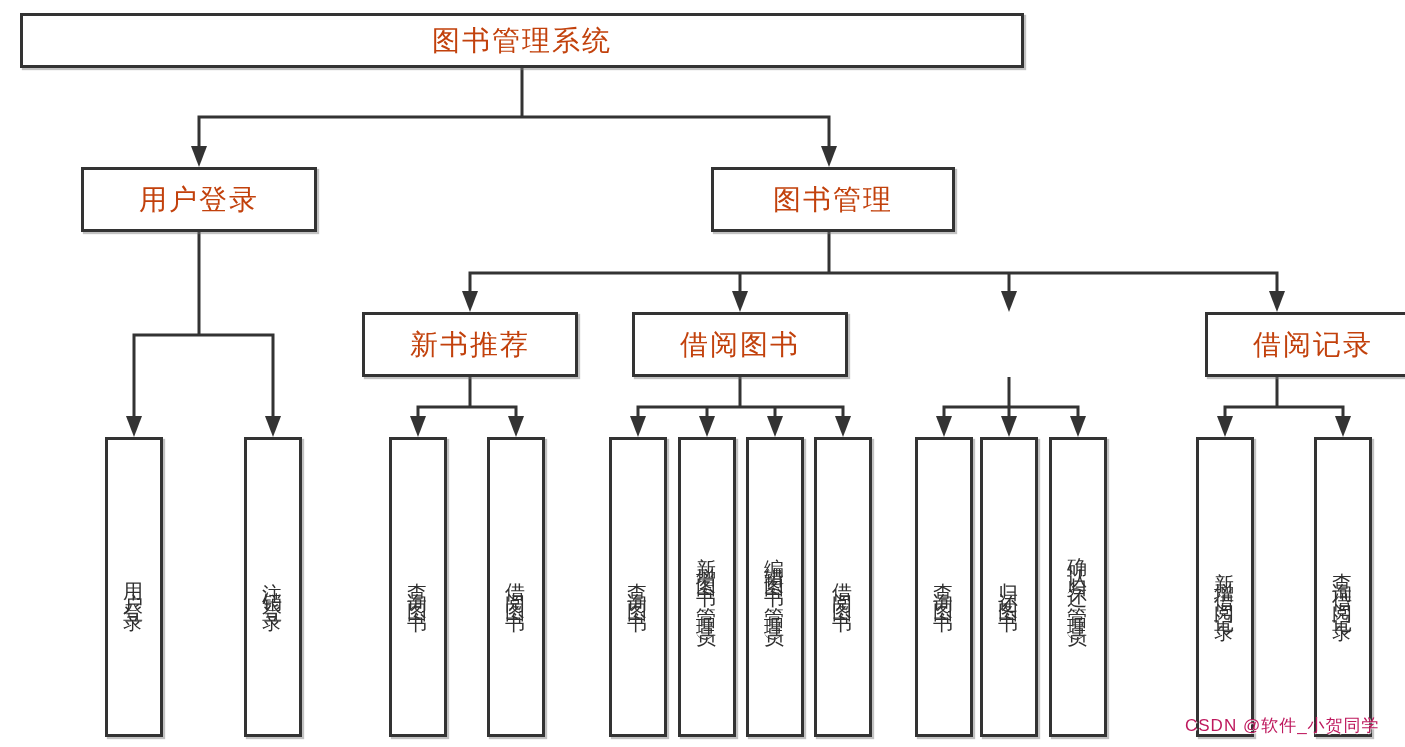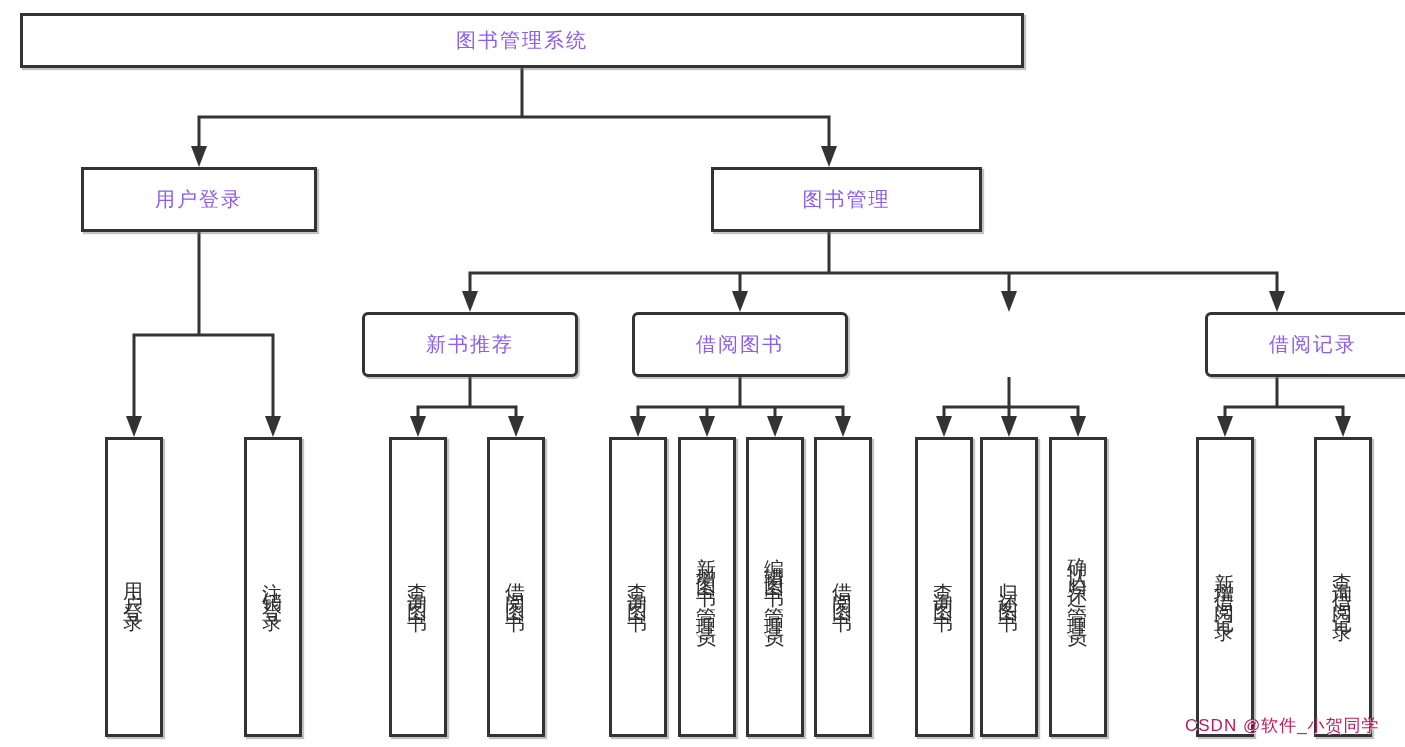--- a/index.html
+++ b/index.html
@@ -27,37 +27,37 @@
     position: absolute;
     box-sizing: border-box;
     border: 3px solid #333333;
     background: #ffffff;
     display: flex;
     align-items: center;
     justify-content: center;
     box-shadow: 2px 2px 1px rgba(120,120,120,0.45);
   }
   .hlabel {
-    font-size: 20px;
+    font-size: 28px;
     letter-spacing: 2px;
-    color: #8b5cf6;
+    color: #c2410c;
     white-space: nowrap;
   }
   .vlabel {
     writing-mode: vertical-rl;
     text-orientation: mixed;
     font-size: 20px;
     letter-spacing: 10px;
     color: #2f2f2f;
     white-space: nowrap;
   }
   .lvl1 { left: 20px;  top: 13px;  width: 1004px; height: 55px; }
   .n-user-login { left: 81px;  top: 167px; width: 236px; height: 65px; }
-  .n-book-mgmt  { left: 711px; top: 167px; width: 271px; height: 65px; }
-  .lvl3 { top: 312px; height: 65px; width: 216px; border-radius: 6px; }
+  .n-book-mgmt  { left: 711px; top: 167px; width: 244px; height: 65px; }
+  .lvl3 { top: 312px; height: 65px; width: 216px; }
   .n-new-book { left: 362px; }
   .n-borrow   { left: 632px; }
   .n-current  { left: 901px; }
   .n-records  { left: 1169px; margin-left: 36px; }
   .leaf { top: 437px; height: 300px; width: 58px; }
   .x105  { left: 105px; }  .x244  { left: 244px; }
   .x389  { left: 389px; }  .x487  { left: 487px; }
   .x609  { left: 609px; }  .x678  { left: 678px; }
   .x746  { left: 746px; }  .x814  { left: 814px; }
   .x915  { left: 915px; }  .x980  { left: 980px; }

